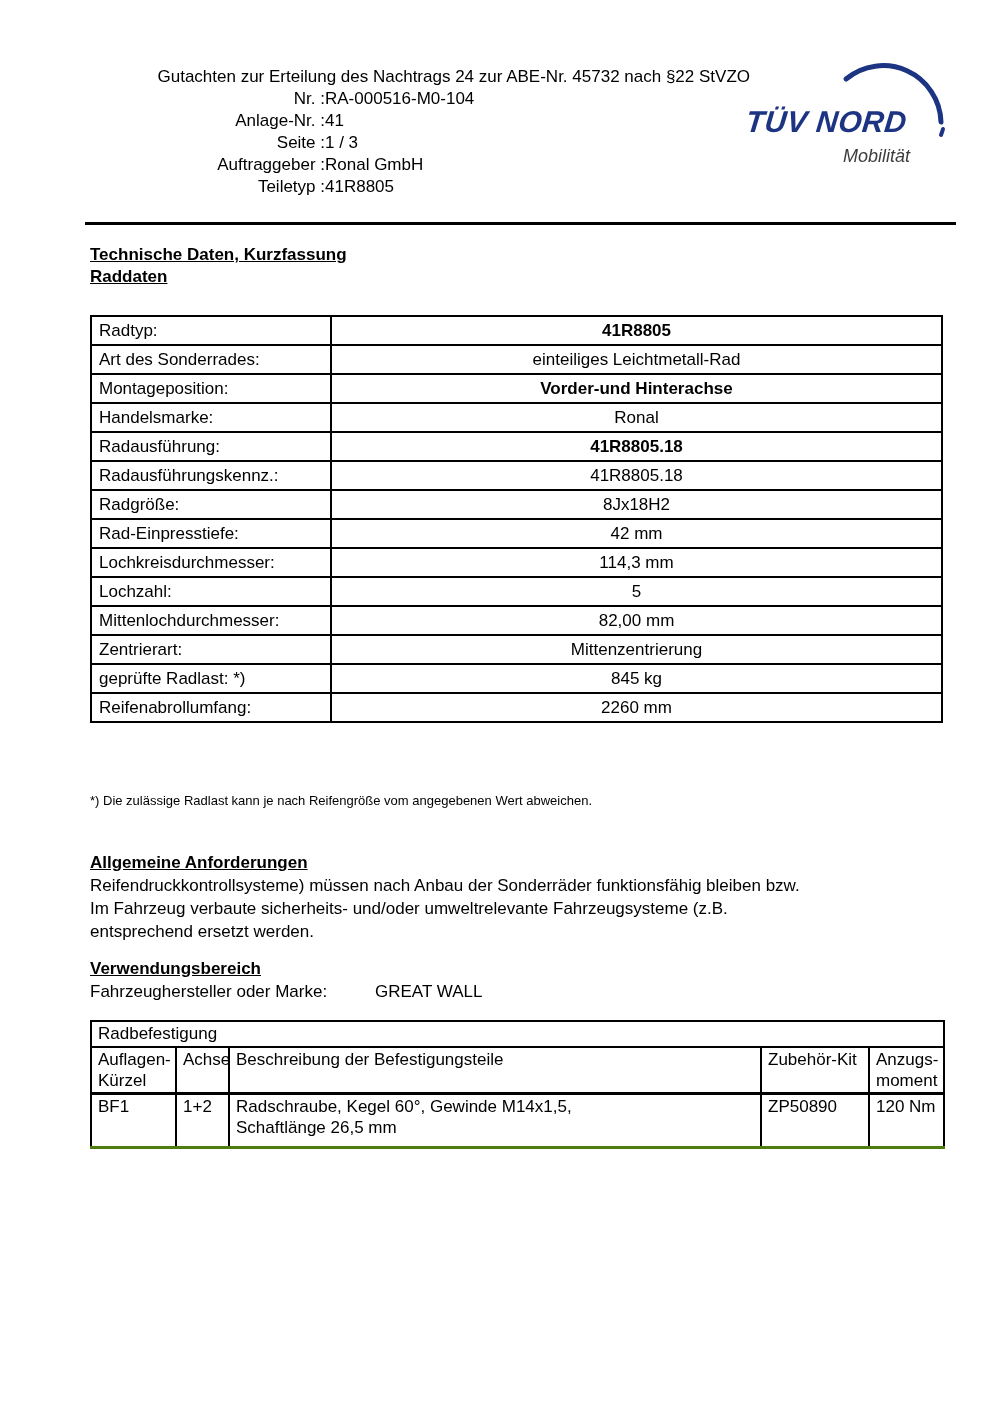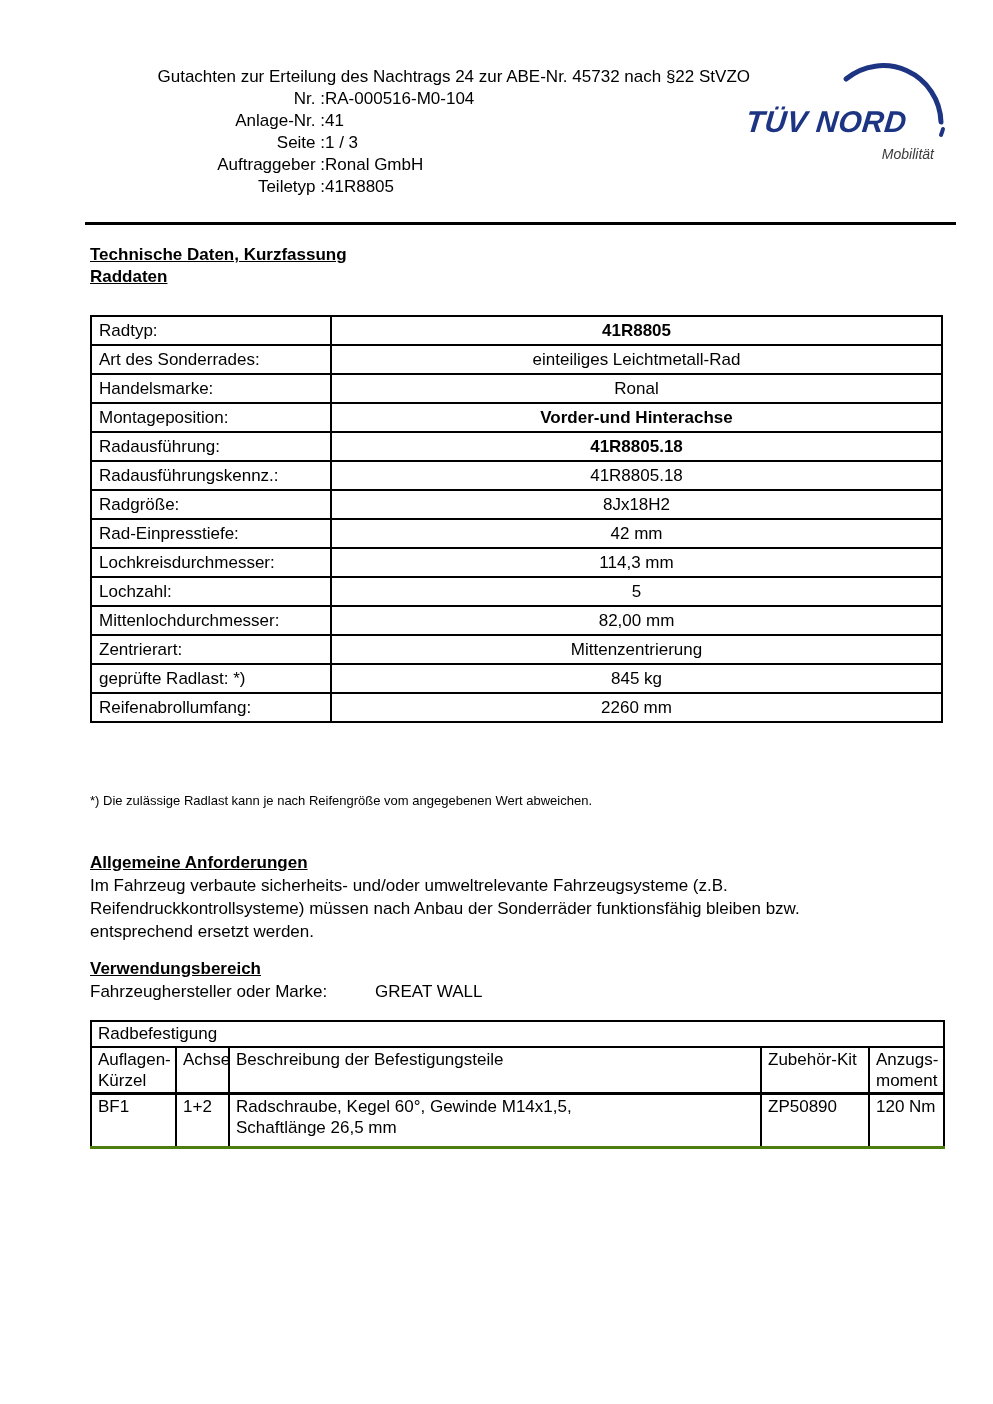--- a/index.html
+++ b/index.html
@@ -21,22 +21,22 @@
 
   
   .logo { position: absolute; left: 740px; top: 30px; width: 220px; height: 150px; }
   .logo svg { position: absolute; left: 0; top: 0; }
   .logo-brand {
     position: absolute; left: 6px; top: 75px;
     font-size: 30px; font-weight: bold; font-style: italic;
     letter-spacing: 0.5px; transform: skewX(-6deg); white-space: nowrap;
   }
   .logo-sub {
-    position: absolute; right: 26px; top: 116px;
-    font-size: 14px; font-style: italic; color: #3c3c3c; white-space: nowrap;
+    position: absolute; right: 50px; top: 116px;
+    font-size: 18px; font-style: italic; color: #3c3c3c; white-space: nowrap;
   }
 
   .top-rule { position: absolute; left: 85px; top: 222px; width: 871px; height: 3px; background: #000; }
 
   
   .h-bold-ul { font-weight: bold; text-decoration: underline; font-size: 17px; line-height: 22px; }
   .tech-headings { position: absolute; left: 90px; top: 244px; }
 
   
   .raddaten-wrap { position: absolute; left: 90px; top: 315px; width: 853px; }
@@ -120,28 +120,28 @@
       <tbody>
         <tr>
           <td class="lbl">Radtyp:</td>
           <td class="val bold">41R8805</td>
         </tr>
         <tr>
           <td class="lbl">Art des Sonderrades:</td>
           <td class="val">einteiliges Leichtmetall-Rad</td>
         </tr>
         <tr>
+          <td class="lbl">Montageposition:</td>
+          <td class="val bold">Vorder-und Hinterachse</td>
+        </tr>
+        <tr>
           <td class="lbl">Handelsmarke:</td>
           <td class="val">Ronal</td>
         </tr>
         <tr>
-          <td class="lbl">Montageposition:</td>
-          <td class="val bold">Vorder-und Hinterachse</td>
-        </tr>
-        <tr>
           <td class="lbl">Radausführung:</td>
           <td class="val bold">41R8805.18</td>
         </tr>
         <tr>
           <td class="lbl">Radausführungskennz.:</td>
           <td class="val">41R8805.18</td>
         </tr>
         <tr>
           <td class="lbl">Radgröße:</td>
           <td class="val">8Jx18H2</td>
@@ -175,22 +175,22 @@
           <td class="val">2260 mm</td>
         </tr>
       </tbody>
     </table>
   </div>
 
   <div class="footnote">*) Die zulässige Radlast kann je nach Reifengröße vom angegebenen Wert abweichen.</div>
 
   <div class="allgemeine">
     <div class="h-bold-ul">Allgemeine Anforderungen</div>
+    <div>Reifendruckkontrollsysteme) müssen nach Anbau der Sonderräder funktionsfähig bleiben bzw.</div>
     <div>Im Fahrzeug verbaute sicherheits- und/oder umweltrelevante Fahrzeugsysteme (z.B.</div>
-    <div>Reifendruckkontrollsysteme) müssen nach Anbau der Sonderräder funktionsfähig bleiben bzw.</div>
     <div>entsprechend ersetzt werden.</div>
   </div>
 
   <div class="verwendung">
     <div class="h-bold-ul">Verwendungsbereich</div>
     <div class="verw-row">
       <span class="vlabel">Fahrzeughersteller oder Marke:</span>
       <span>GREAT WALL</span>
     </div>
   </div>

